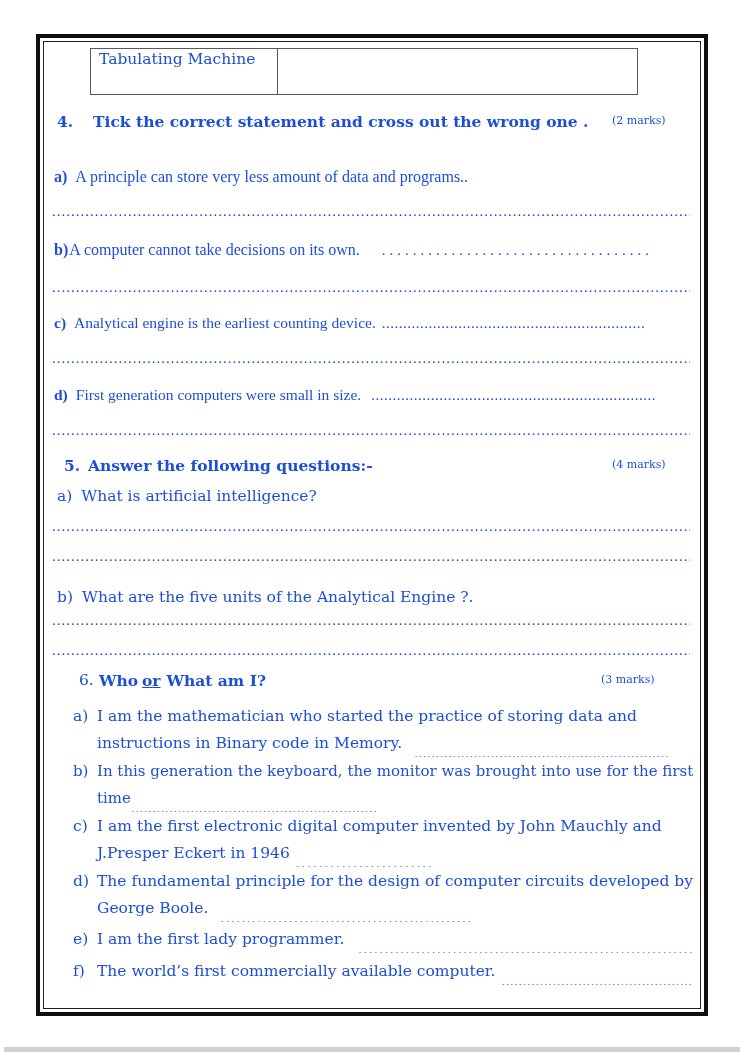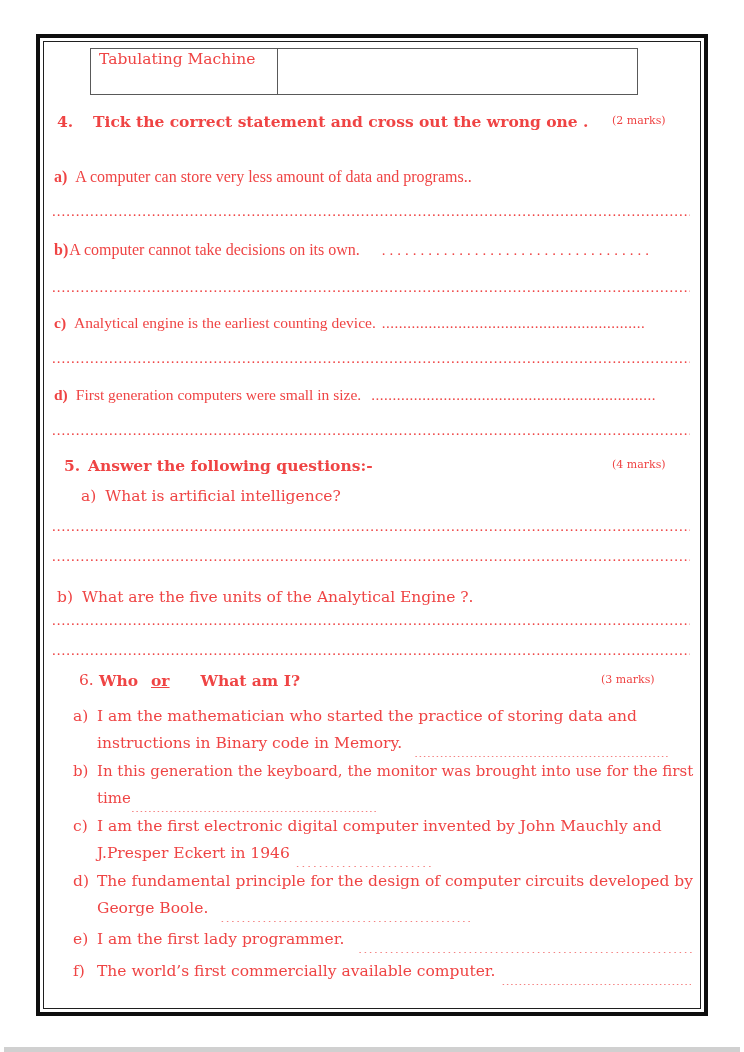--- a/index.html
+++ b/index.html
@@ -1,37 +1,37 @@
 <!DOCTYPE html>
 <html><head>
 <meta charset="utf-8">
 <style>
   html,body{margin:0;padding:0;background:#ffffff;}
   .sheet{position:relative;width:744px;height:1052px;background:#fff;overflow:hidden;
-         font-family:"Liberation Serif",serif;color:#ef4444;}
+         font-family:"Liberation Serif",serif;color:#1d4ed8;}
   
   .frame-outer{position:absolute;left:36px;top:34px;width:664px;height:974px;border:4px solid #0e0e0e;}
   .frame-inner{position:absolute;left:3px;top:3px;right:3px;bottom:3px;border:1px solid #1f1f1f;}
   .scan-strip{position:absolute;left:4px;right:4px;bottom:0;height:5px;background:#a9a9a9;opacity:.55;}
 
   
   .tbl{position:absolute;left:90px;top:48px;width:548px;height:47px;display:flex;}
   .tbl-label{width:170px;border:1px solid #595959;padding:1px 8px;font-size:15.5px;
              font-family:"DejaVu Serif",serif;}
   .tbl-answer{flex:1;border:1px solid #595959;border-left:none;}
 
   
   .hnum,.htitle,.hsub{position:absolute;font-family:"DejaVu Serif",serif;font-weight:bold;font-size:15.5px;}
   .marks{position:absolute;font-family:"DejaVu Serif",serif;font-size:11px;font-weight:normal;}
   .q4num{left:57px;top:112px;}   .q4title{left:93px;top:112px;}  .q4marks{left:612px;top:114px;}
   .q4sub{left:127px;top:142px;}
   .q5num{left:64px;top:456px;}   .q5title{left:88px;top:456px;}  .q5marks{left:612px;top:458px;}
   .q6num{left:79px;top:671px;font-weight:normal;} .q6title{left:99px;top:671px;} .q6marks{left:601px;top:673px;}
-  .orword{text-decoration:underline;margin:0 13px;}
-  .whorest{margin-left:18px;}
+  .orword{text-decoration:underline;margin:0 4px;}
+  .whorest{margin-left:2px;}
 
   
   .q4item{position:absolute;left:54px;right:52px;font-size:16px;white-space:nowrap;}
   .q4item .lbl{font-weight:bold;margin-right:8px;}
   .i4a{top:168px;} .i4b{top:241px;} .i4c{top:314px;font-size:15.5px;} .i4d{top:386px;font-size:15.5px;}
   .i4b .lbl{margin-right:1px;}
 
   
   .dotline{position:absolute;left:52px;width:638px;height:17px;overflow:hidden;white-space:nowrap;
            font-size:15px;letter-spacing:1px;}
@@ -42,21 +42,21 @@
   .tdots{display:inline-block;overflow:hidden;white-space:nowrap;height:17px;vertical-align:bottom;
          font-size:15px;letter-spacing:0.5px;font-family:"Liberation Serif",serif;}
   .sp1{letter-spacing:1.5px;} .sp2{letter-spacing:2px;} .sp3{letter-spacing:4px;}
   .d4b{width:268px;margin-left:22px;} .d4c{width:262px;margin-left:6px;} .d4d{width:285px;margin-left:10px;}
   .d6a{width:255px;margin-left:12px;} .d6b{width:247px;} .d6c{width:135px;margin-left:6px;}
   .d6d{width:250px;margin-left:12px;} .d6e{width:335px;margin-left:14px;} .d6f{width:190px;margin-left:6px;}
 
   
   .q5item{position:absolute;left:57px;right:52px;font-family:"DejaVu Serif",serif;font-size:15.5px;white-space:nowrap;}
   .q5item .lbl{margin-right:9px;}
-  .i5a{top:487px;margin-left:24px;} .i5b{top:588px;}
+  .i5a{top:487px;} .i5b{top:588px;}
 
   
   .q6item{position:absolute;left:73px;right:50px;display:flex;font-family:"DejaVu Serif",serif;font-size:15.5px;}
   .q6item .lbl{width:24px;flex:none;line-height:27px;}
   .q6item .txt{flex:1;line-height:27px;}
   .q6item .l1{display:block;white-space:nowrap;}
   .q6item .l2{white-space:nowrap;}
   .i6a{top:703px;} .i6b{top:758px;font-size:15px;} .i6c{top:813px;} .i6d{top:868px;}
   .i6e{top:926px;} .i6f{top:958px;}
 </style>
@@ -72,21 +72,21 @@
   <div class="tbl">
     <div class="tbl-label">Tabulating Machine</div>
     <div class="tbl-answer"></div>
   </div>
 
   <span class="hnum q4num">4.</span>
   <span class="htitle q4title">Tick the correct statement and cross out the wrong one .</span>
   <span class="marks q4marks">(2 marks)</span>
 
   <div class="q4item i4a">
-    <span class="lbl">a)</span><span>A computer can store very less amount of data and  programs..</span>
+    <span class="lbl">a)</span><span>A principle can store very less amount of data and  programs..</span>
   </div>
   <div class="dotline dl1">....................................................................................................................................................................................................................................................................................</div>
 
   <div class="q4item i4b">
     <span class="lbl">b)</span><span>A computer cannot take decisions on its own.</span><span class="tdots sp3 d4b">....................................................................................................................................................................................................................................................................................</span>
   </div>
   <div class="dotline dl2">....................................................................................................................................................................................................................................................................................</div>
 
   <div class="q4item i4c">
     <span class="lbl">c)</span><span>Analytical engine is the earliest counting device.</span><span class="tdots d4c">....................................................................................................................................................................................................................................................................................</span>

